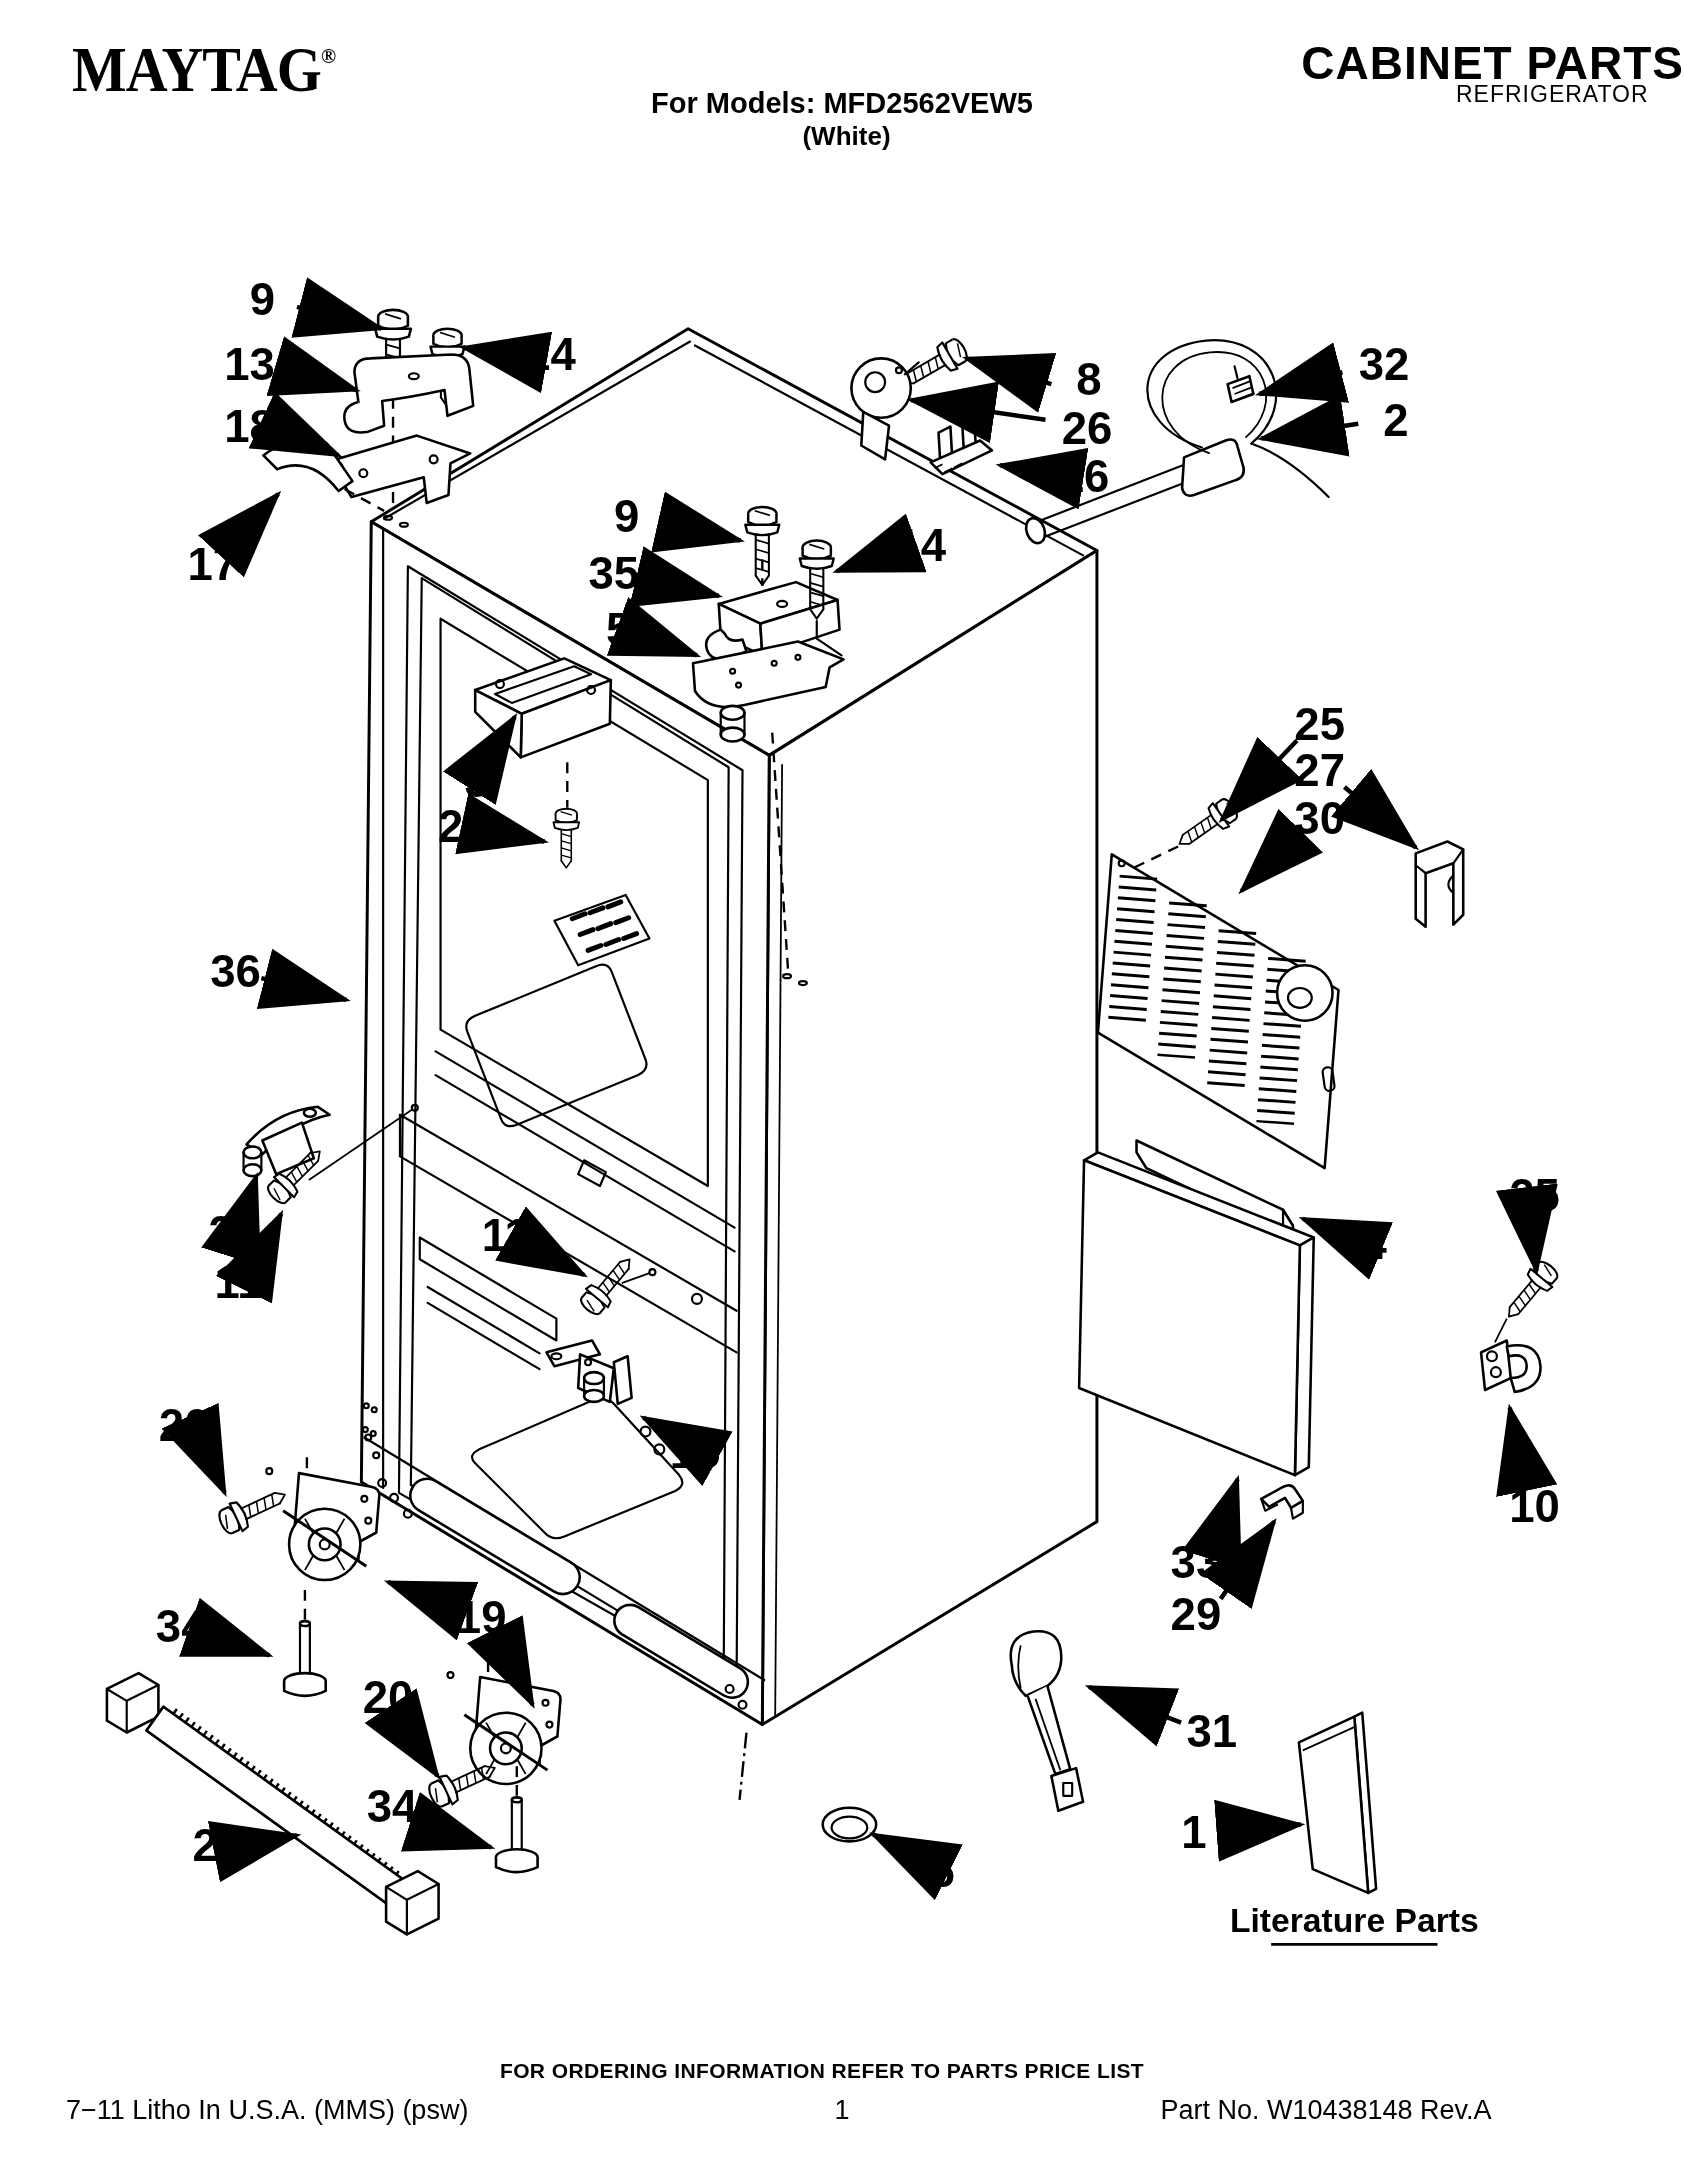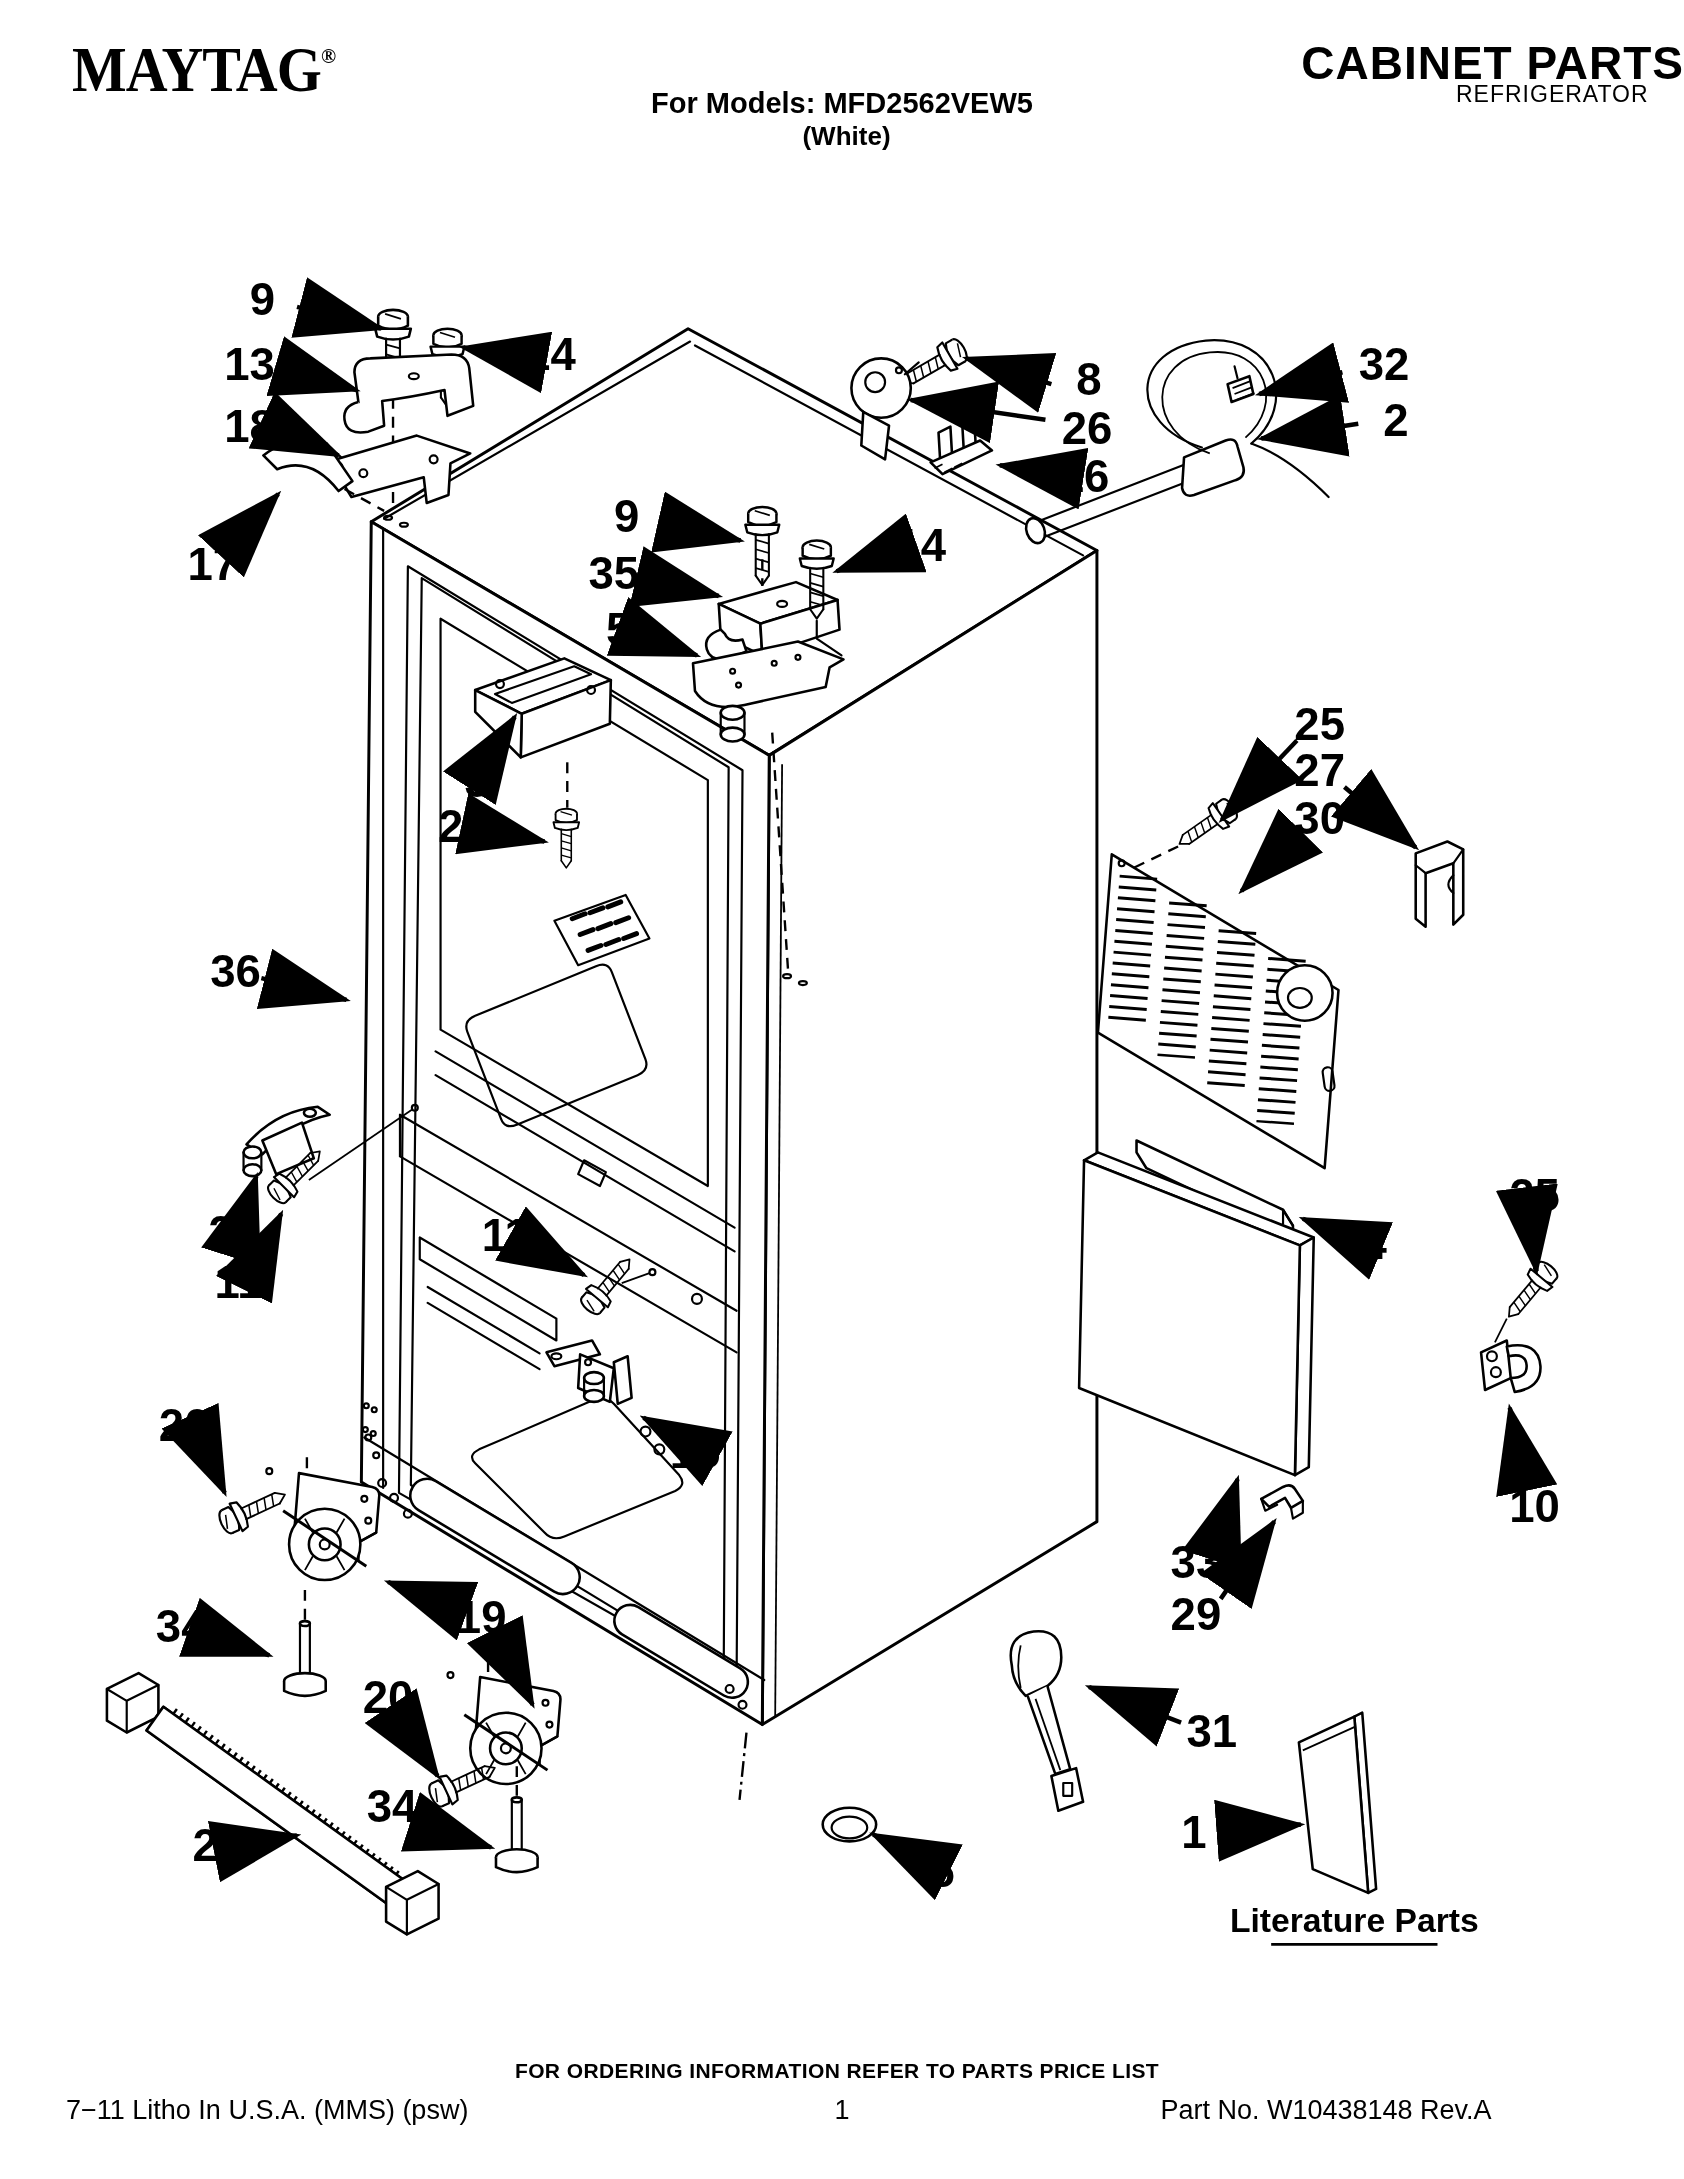--- a/index.html
+++ b/index.html
@@ -4,21 +4,21 @@
 <style>
   html,body{margin:0;padding:0;background:#fff;}
   body{width:1684px;height:2179px;position:relative;font-family:"Liberation Sans",sans-serif;color:#000;}
   .abs{position:absolute;}
   .brand{left:72px;top:34px;font-family:"Liberation Serif",serif;font-weight:bold;font-size:63px;letter-spacing:-1px;transform:scaleX(0.92);transform-origin:left top;}
   .brand sup{font-size:22px;vertical-align:28px;}
   .title{left:0;top:36px;width:1684px;text-align:right;font-weight:bold;font-size:46px;letter-spacing:1px;}
   .subtitle{left:0;top:87px;width:1684px;text-align:center;font-weight:bold;font-size:29px;}
   .finish{left:0;top:121px;width:1693px;text-align:center;font-weight:bold;font-size:26px;}
   .doctype{left:1456px;top:81px;font-size:23px;letter-spacing:1px;}
-  .ordering{left:0;top:2059px;width:1644px;text-align:center;font-weight:bold;font-size:21px;letter-spacing:0.4px;margin-left:15px;}
+  .ordering{left:0;top:2059px;width:1644px;text-align:center;font-weight:bold;font-size:21px;letter-spacing:0.4px;}
   .litho{left:66px;top:2095px;font-size:27px;}
   .pagenum{left:0;top:2095px;width:1684px;text-align:center;font-size:27px;}
   .partno{left:1049px;top:2095px;width:554px;text-align:center;font-size:27px;}
   svg{position:absolute;left:0;top:0;}
   .ln{stroke:#000;fill:none;stroke-width:2.2;stroke-linejoin:round;stroke-linecap:round;}
   .ln3{stroke:#000;fill:none;stroke-width:3;stroke-linejoin:round;}
   .fw{fill:#fff;stroke:#000;stroke-width:2.6;stroke-linejoin:round;}
   .fw3{fill:#fff;stroke:#000;stroke-width:3;stroke-linejoin:round;}
   .dash{stroke:#000;stroke-width:2.4;fill:none;stroke-dasharray:11 8;}
   .dashdot{stroke:#000;stroke-width:2.4;fill:none;stroke-dasharray:16 5 3 5;}

